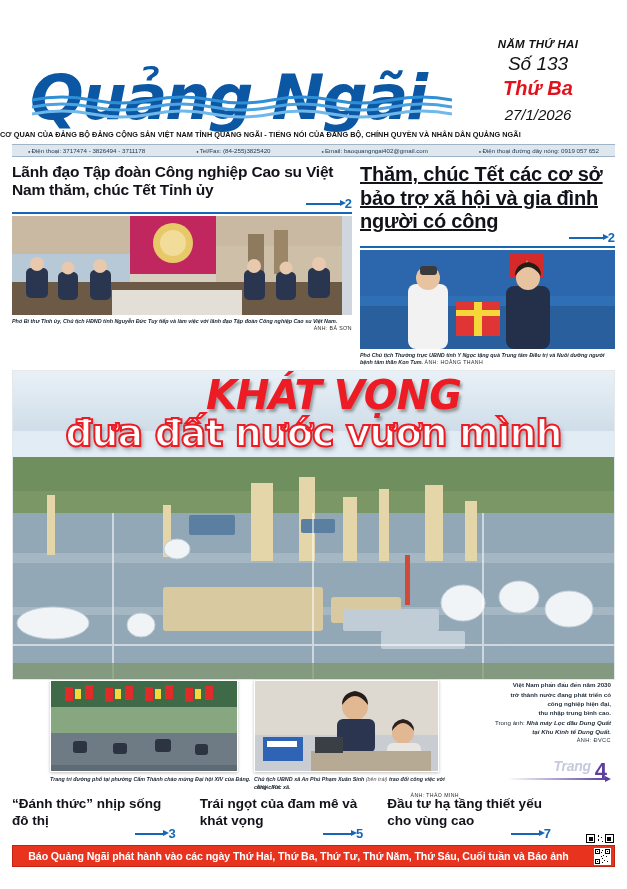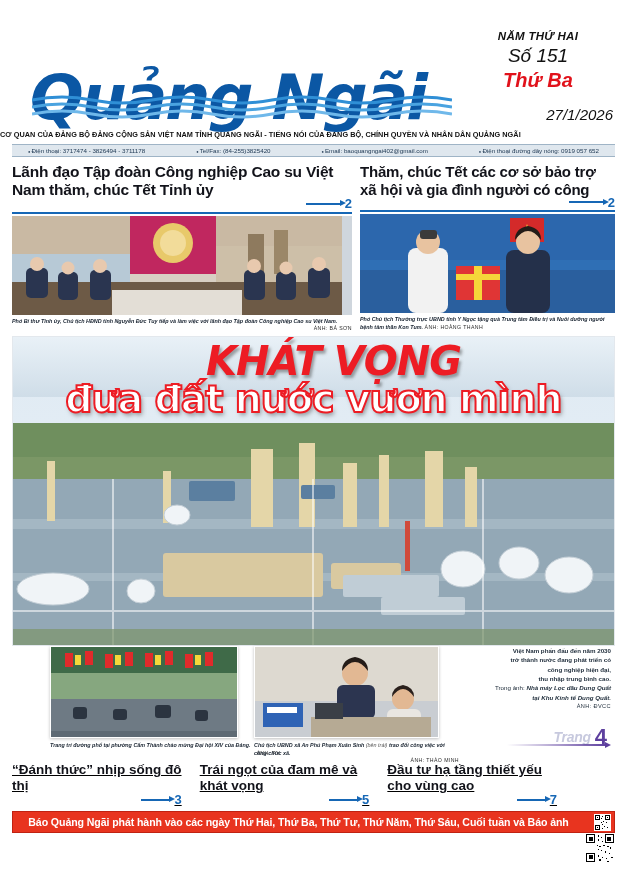--- a/index.html
+++ b/index.html
@@ -49,21 +49,21 @@
     padding-bottom: 2px;
     line-height: 1.18;
     font-style: italic;
   }
   .issue-year {
     font-size: 11.5px; font-weight: bold; letter-spacing: .3px;
     color: #111; text-transform: uppercase;
   }
   .issue-no { font-size: 19px; color: #111; margin-top: 2px; }
   .issue-day { font-size: 20px; font-weight: bold; color: #E1121B; margin-top: 1px; }
-  .issue-date { font-size: 15px; color: #111; margin-top: 14px; text-align: right; }
+  .issue-date { font-size: 15px; color: #111; margin-top: 6px; }
 
   .org-line {
     font-size: 7.3px;
     font-weight: bold;
     letter-spacing: .05px;
     color: #111;
     padding: 4px 0 5px 0;
   }
 
   .contact-bar {
@@ -89,21 +89,21 @@
   .story { position: relative; }
   .story.left { width: 396px; }
   .story.right { width: 255px; }
   .story-hl {
     font-size: 15.5px;
     font-weight: bold;
     color: #12131a;
     line-height: 1.18;
     letter-spacing: -.2px;
   }
-  .story.right .story-hl { font-size: 15px; }
+  .story.right .story-hl { font-size: 20px; text-decoration: underline; }
   .pagelink {
     display: flex; align-items: center; justify-content: flex-end;
     gap: 3px; margin-top: -3px; height: 14px;
   }
   .arrow {
     display: block; width: 36px; height: 2px; background: #1667b5; position: relative;
   }
   .arrow::after {
     content: ""; position: absolute; right: -4px; top: -2.5px;
     border-left: 6px solid #1667b5;
@@ -187,21 +187,21 @@
 
   .hero-blurb {
     position: absolute; right: 4px; top: 0; width: 156px;
     text-align: right;
     font-size: 6.2px; font-weight: bold; color: #1c2a38; line-height: 1.5;
   }
   .hero-blurb .italic { font-style: italic; }
   .hero-blurb .credit-sm { font-weight: normal; font-size: 5.6px; letter-spacing: .4px; }
   .trang4 {
     position: absolute; right: 8px; top: 78px;
-    display: flex; align-items: center; gap: 4px;
+    display: flex; align-items: flex-start; gap: 4px;
   }
   .trang-label {
     font-size: 14px; font-weight: bold; font-style: italic;
     color: #c7c9de; letter-spacing: -.3px;
   }
   .trang-num { font-size: 22px; font-weight: bold; color: #5d3f9e; }
   .trang-arrow {
     position: absolute; right: 8px; top: 98px; width: 100px; height: 2px;
     background: linear-gradient(90deg, rgba(93,63,158,0), #5d3f9e);
   }
@@ -214,21 +214,21 @@
 
   .strip-cap {
     position: absolute; font-size: 5.4px; font-style: italic; font-weight: bold;
     color: #17222f; line-height: 1.4;
   }
   .sc1 { left: 38px; top: 96px; width: 230px; }
   .sc2 { left: 242px; top: 96px; width: 205px; }
 
   
   .teasers {
-    display: flex; margin: 4px 12px 0 12px; gap: 18px; text-decoration: underline;
+    display: flex; margin: 4px 12px 0 12px; gap: 24px;
   }
   .teaser { position: relative; flex: 1; }
   .teaser-hl {
     font-size: 13.5px; font-weight: bold; color: #12131a; line-height: 1.2;
   }
   .teaser .pagelink { margin-top: -2px; }
   .teaser .arrow { width: 30px; }
   .qr-slot { width: 40px; }
 
   
@@ -265,21 +265,21 @@
     <div class="logo-wrap">
       <div class="logo-text">Quảng Ngãi</div>
       <svg class="logo-waves" viewBox="0 0 420 26" preserveAspectRatio="none">
         <path d="M0,6 Q30,0 60,6 T120,6 T180,6 T240,6 T300,6 T360,6 T420,6" stroke="#2f8fd6" stroke-width="3" fill="none"></path>
         <path d="M0,13 Q30,7 60,13 T120,13 T180,13 T240,13 T300,13 T360,13 T420,13" stroke="#4aa3e0" stroke-width="3" fill="none"></path>
         <path d="M0,20 Q30,14 60,20 T120,20 T180,20 T240,20 T300,20 T360,20 T420,20" stroke="#6fb8ea" stroke-width="3" fill="none"></path>
       </svg>
     </div>
     <div class="issue-box">
       <div class="issue-year">NĂM THỨ HAI</div>
-      <div class="issue-no">Số 151</div>
+      <div class="issue-no">Số 133</div>
       <div class="issue-day">Thứ Ba</div>
       <div class="issue-date">27/1/2026</div>
     </div>
   </div>
 
   <div class="org-line">CƠ QUAN CỦA ĐẢNG BỘ ĐẢNG CỘNG SẢN VIỆT NAM TỈNH QUẢNG NGÃI - TIẾNG NÓI CỦA ĐẢNG BỘ, CHÍNH QUYỀN VÀ NHÂN DÂN QUẢNG NGÃI</div>
 
   <div class="contact-bar">
     <span>Điện thoại: 3717474 - 3826494 - 3711178</span>
     <span>Tel/Fax: (84-255)3825420</span>

